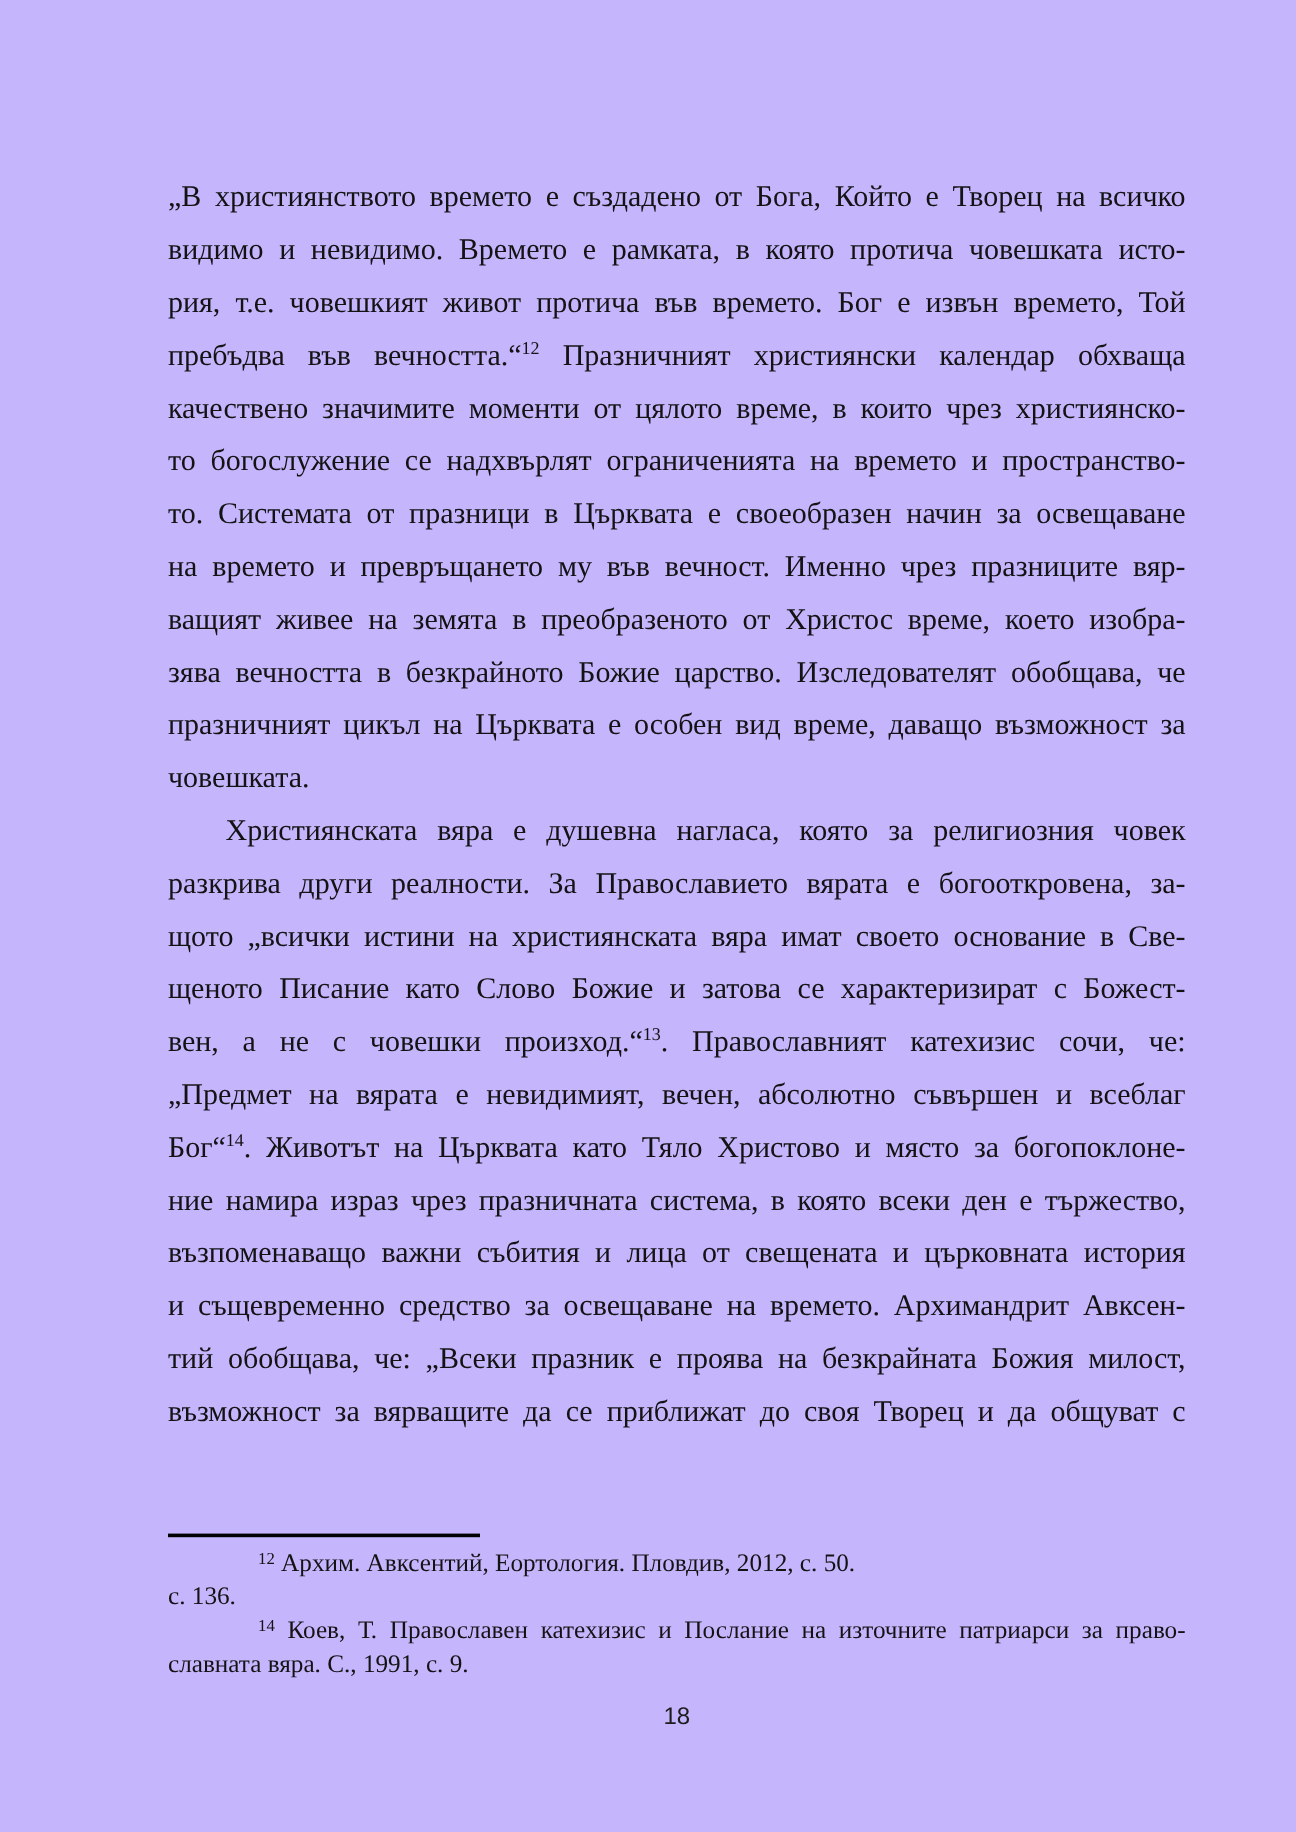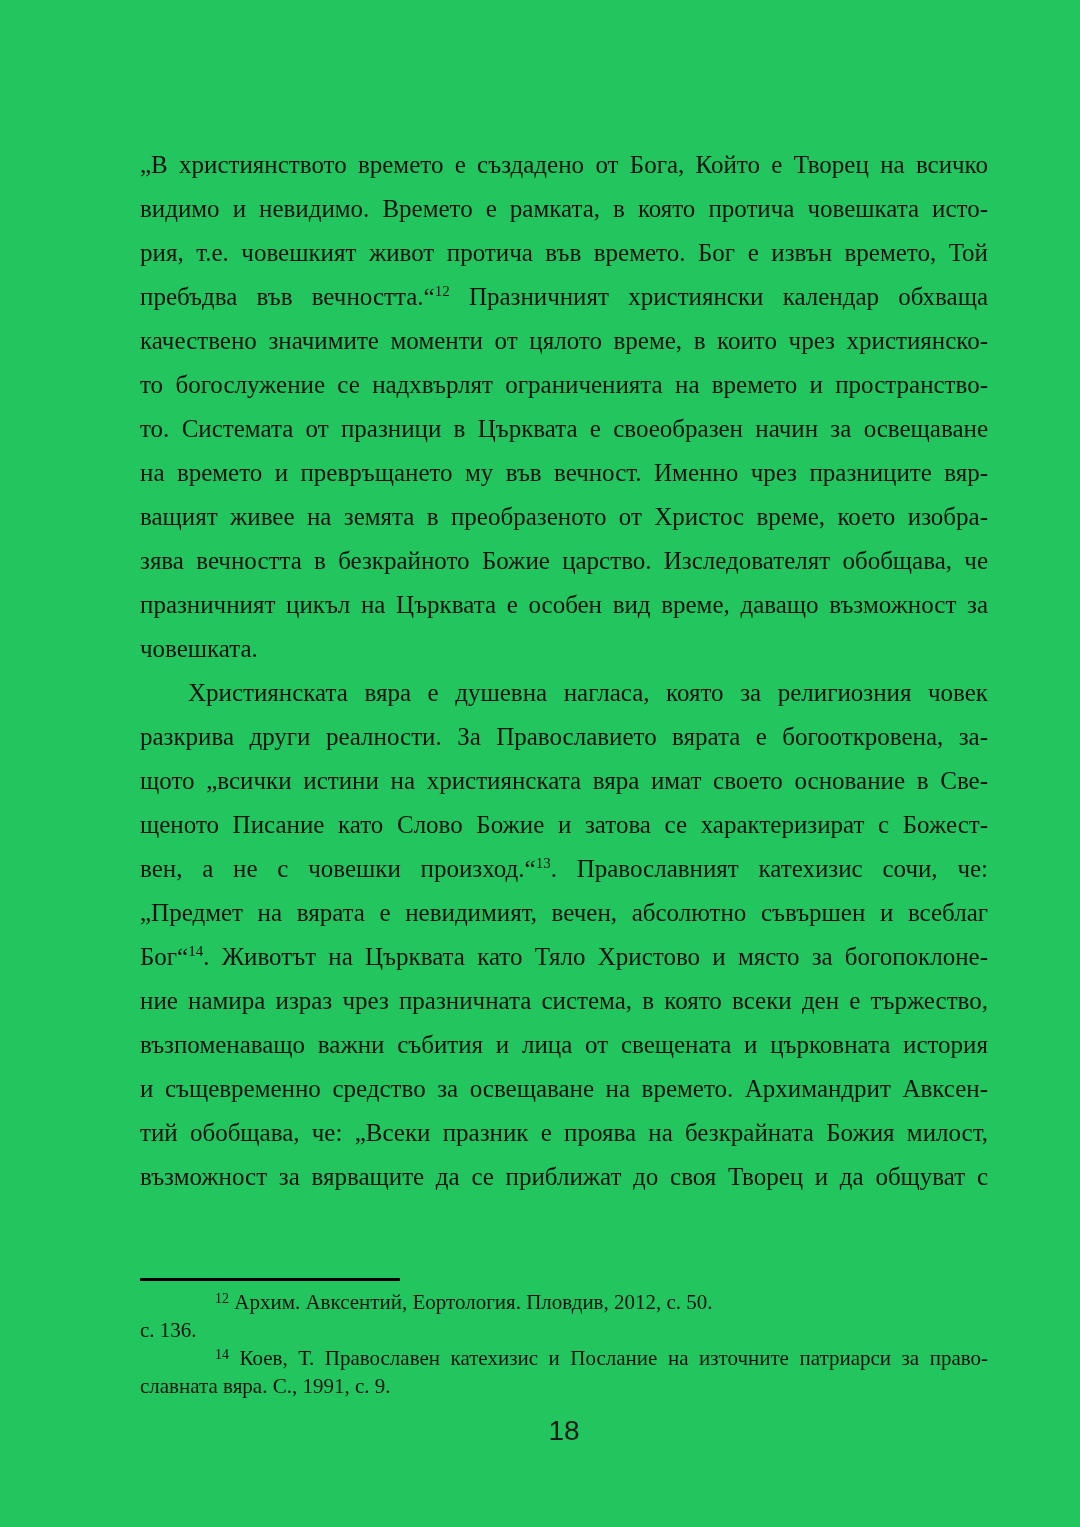--- a/index.html
+++ b/index.html
@@ -1,21 +1,21 @@
 <!DOCTYPE html>
 <html lang="bg"><head>
 <meta charset="utf-8">
 <style>
   * { margin: 0; padding: 0; box-sizing: border-box; }
   html, body { background: #ffffff; }
   .page {
     position: relative;
     width: 1080px;
     height: 1527px;
-    background: #22c55e;
+    background: #c4b5fd;
     font-family: "Liberation Serif", serif;
     color: #131313;
     overflow: hidden;
   }
   .body-text {
     position: absolute;
     left: 140px;
     top: 143px;
     width: 848px;
   }
@@ -63,21 +63,21 @@
     position: relative;
     top: -6px;
   }
   .page-num {
     position: absolute;
     left: 140px;
     top: 1416px;
     width: 848px;
     text-align: center;
     font-family: "Liberation Sans", sans-serif;
-    font-size: 28px;
+    font-size: 20px;
     line-height: 30px;
     color: #1c1c1c;
   }
 </style>
 </head>
 <body>
 
 <div class="page">
   <div class="body-text">
       <div class="bline">„В християнството времето е създадено от Бога, Който е Творец на всичко</div>

